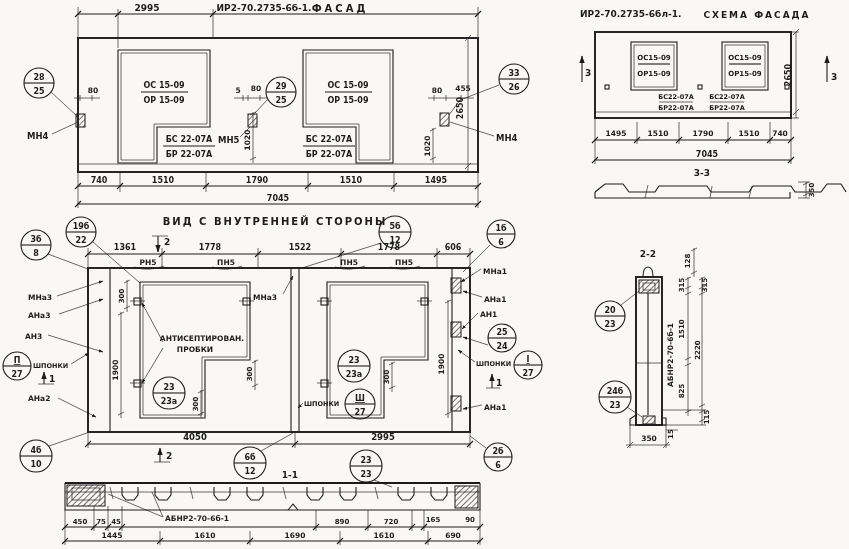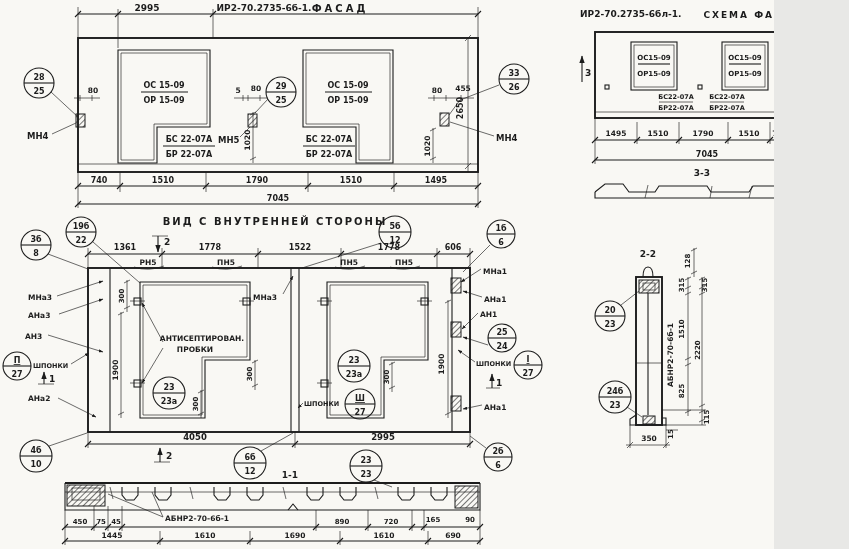--- a/index.html
+++ b/index.html
@@ -1,16 +1,16 @@
 <!DOCTYPE html>
 <html><head>
 <meta charset="utf-8">
 <style>
   html,body{margin:0;padding:0;background:#e8e8e6;}
-  #page{position:relative;width:774px;height:549px;background:#f9f8f4;overflow:hidden;}
+  #page{position:relative;width:849px;height:549px;background:#f9f8f4;overflow:hidden;}
   svg{display:block}
   svg text{font-family:"DejaVu Sans","Liberation Sans",sans-serif;font-weight:700;fill:#1c1c1c;}
   .s{stroke:#1c1c1c;stroke-width:1.1;fill:none;}
   .s2{stroke:#1c1c1c;stroke-width:1.9;fill:none;}
   .sthin{stroke:#1c1c1c;stroke-width:0.65;fill:none;}
   .hf{fill:url(#h);stroke:#1c1c1c;stroke-width:1;}
   .t10{font-size:10px}.t9{font-size:9px}.t85{font-size:8.5px}.t8{font-size:8px}.t75{font-size:7.5px}.t7{font-size:7px}.t65{font-size:6.5px}
   .mid{text-anchor:middle}
   .ls2{letter-spacing:2px}.ls3{letter-spacing:3px}
   .und{text-decoration:underline}

